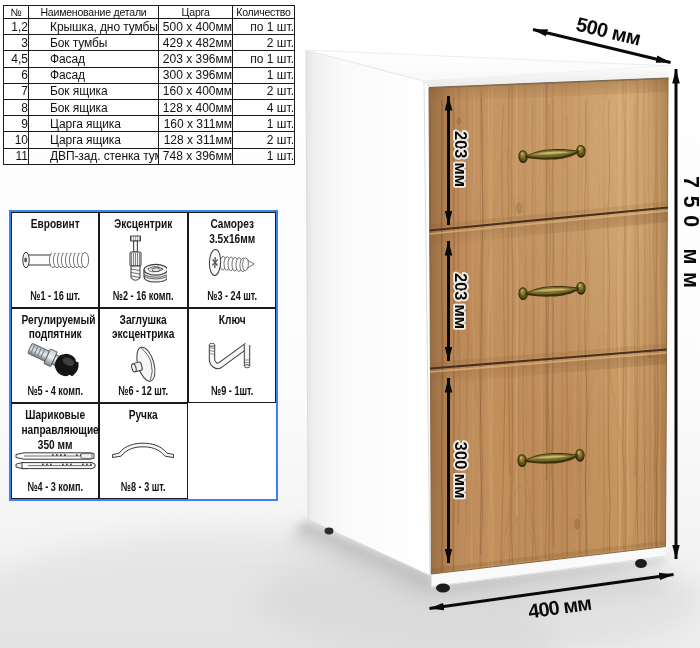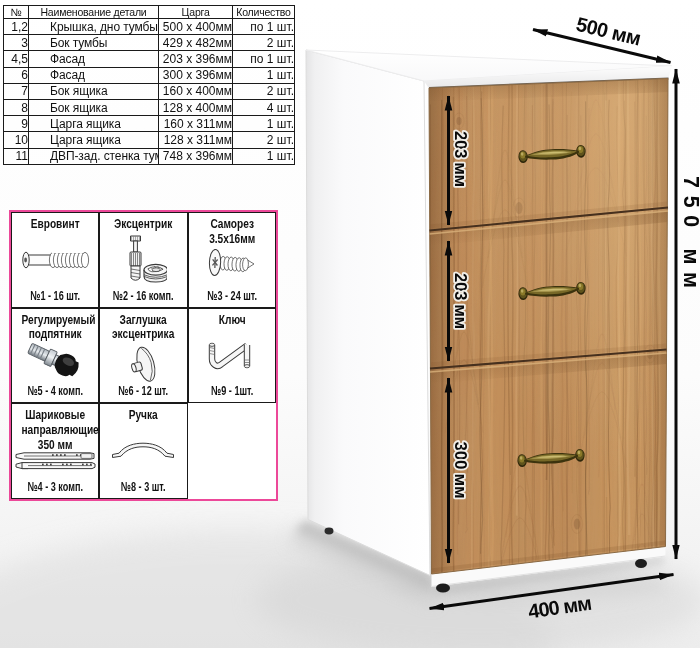--- a/index.html
+++ b/index.html
@@ -8,21 +8,21 @@
   
   #parts{position:absolute;left:3px;top:5px;border-collapse:collapse;table-layout:fixed;width:291px;}
   #parts td,#parts th{border:1px solid #1a1a1a;padding:0;font-weight:normal;
        font-size:12px;color:#111;white-space:nowrap;overflow:hidden;}
   #parts th{font-size:10.5px;height:12px;letter-spacing:-0.2px;}
   #parts td{height:15.2px;text-align:right;}
   #parts td.nm{text-align:left;padding-left:21px;letter-spacing:-0.1px;}
   
   #hw{position:absolute;left:9px;top:210px;width:269px;height:291px;box-sizing:border-box;
       display:grid;grid-template-columns:1fr 1fr 1fr;grid-template-rows:1fr 1fr 1fr;
-      border:2px solid #ec4899;background:#fff;}
+      border:2px solid #3b82f6;background:#fff;}
   #hw .cell{border:1px solid #1a1a1a;position:relative;text-align:center;overflow:hidden;}
   #hw .t{font-weight:bold;font-size:13px;line-height:14.6px;padding-top:4px;color:#111;transform:scaleX(0.78);transform-origin:50% 0;white-space:nowrap;}
   #hw .q{position:absolute;bottom:4px;left:-20px;right:-20px;font-weight:bold;font-size:13px;color:#111;white-space:nowrap;transform:scaleX(0.7);transform-origin:50% 50%;}
   #hw .ic{position:absolute;left:0;right:0;text-align:center;}
 </style>
 </head>
 <body>
 <div id="canvas">
 
 <svg id="bgsvg" style="position:absolute;left:0;top:0" width="700" height="648" viewBox="0 0 700 648">

